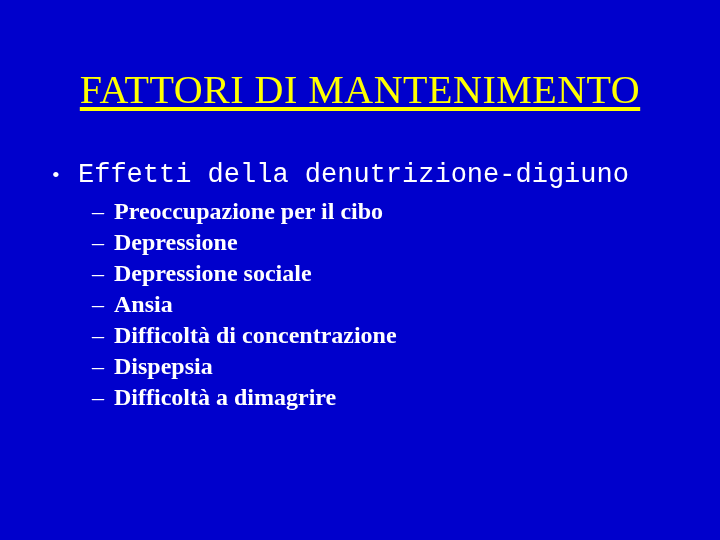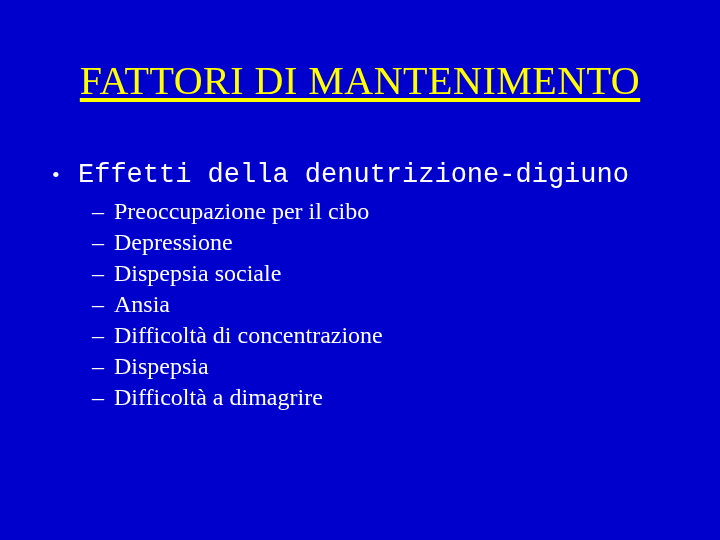--- a/index.html
+++ b/index.html
@@ -15,21 +15,21 @@
   }
   .slide {
     position: relative;
     width: 720px;
     height: 540px;
     box-sizing: border-box;
   }
   .slide-title {
     position: absolute;
     left: 0;
-    top: 57px;
+    top: 66px;
     width: 720px;
     text-align: center;
     color: #ffff00;
     font-size: 40px;
     line-height: 48px;
     letter-spacing: 0.5px;
     text-decoration: underline;
     text-underline-offset: 4px;
     white-space: nowrap;
   }
@@ -72,20 +72,21 @@
     line-height: 31px;
     padding-left: 40px;
   }
   .level2 .dash {
     width: 22px;
     flex: 0 0 22px;
     text-align: left;
   }
   .level2 .l2-text {
     flex: 1 1 auto;
+    font-weight: bold;
   }
 </style>
 </head>
 <body style="background: rgb(0, 0, 204);">
 
 <div class="slide">
 
   <div class="slide-title">FATTORI DI MANTENIMENTO</div>
 
   <div class="body-block">
@@ -99,21 +100,21 @@
       <li class="level2">
         <span class="dash">–</span>
         <span class="l2-text">Preoccupazione per il cibo</span>
       </li>
       <li class="level2">
         <span class="dash">–</span>
         <span class="l2-text">Depressione</span>
       </li>
       <li class="level2">
         <span class="dash">–</span>
-        <span class="l2-text">Dispepsia sociale</span>
+        <span class="l2-text">Depressione sociale</span>
       </li>
       <li class="level2">
         <span class="dash">–</span>
         <span class="l2-text">Ansia</span>
       </li>
       <li class="level2">
         <span class="dash">–</span>
         <span class="l2-text">Difficoltà di concentrazione</span>
       </li>
       <li class="level2">

